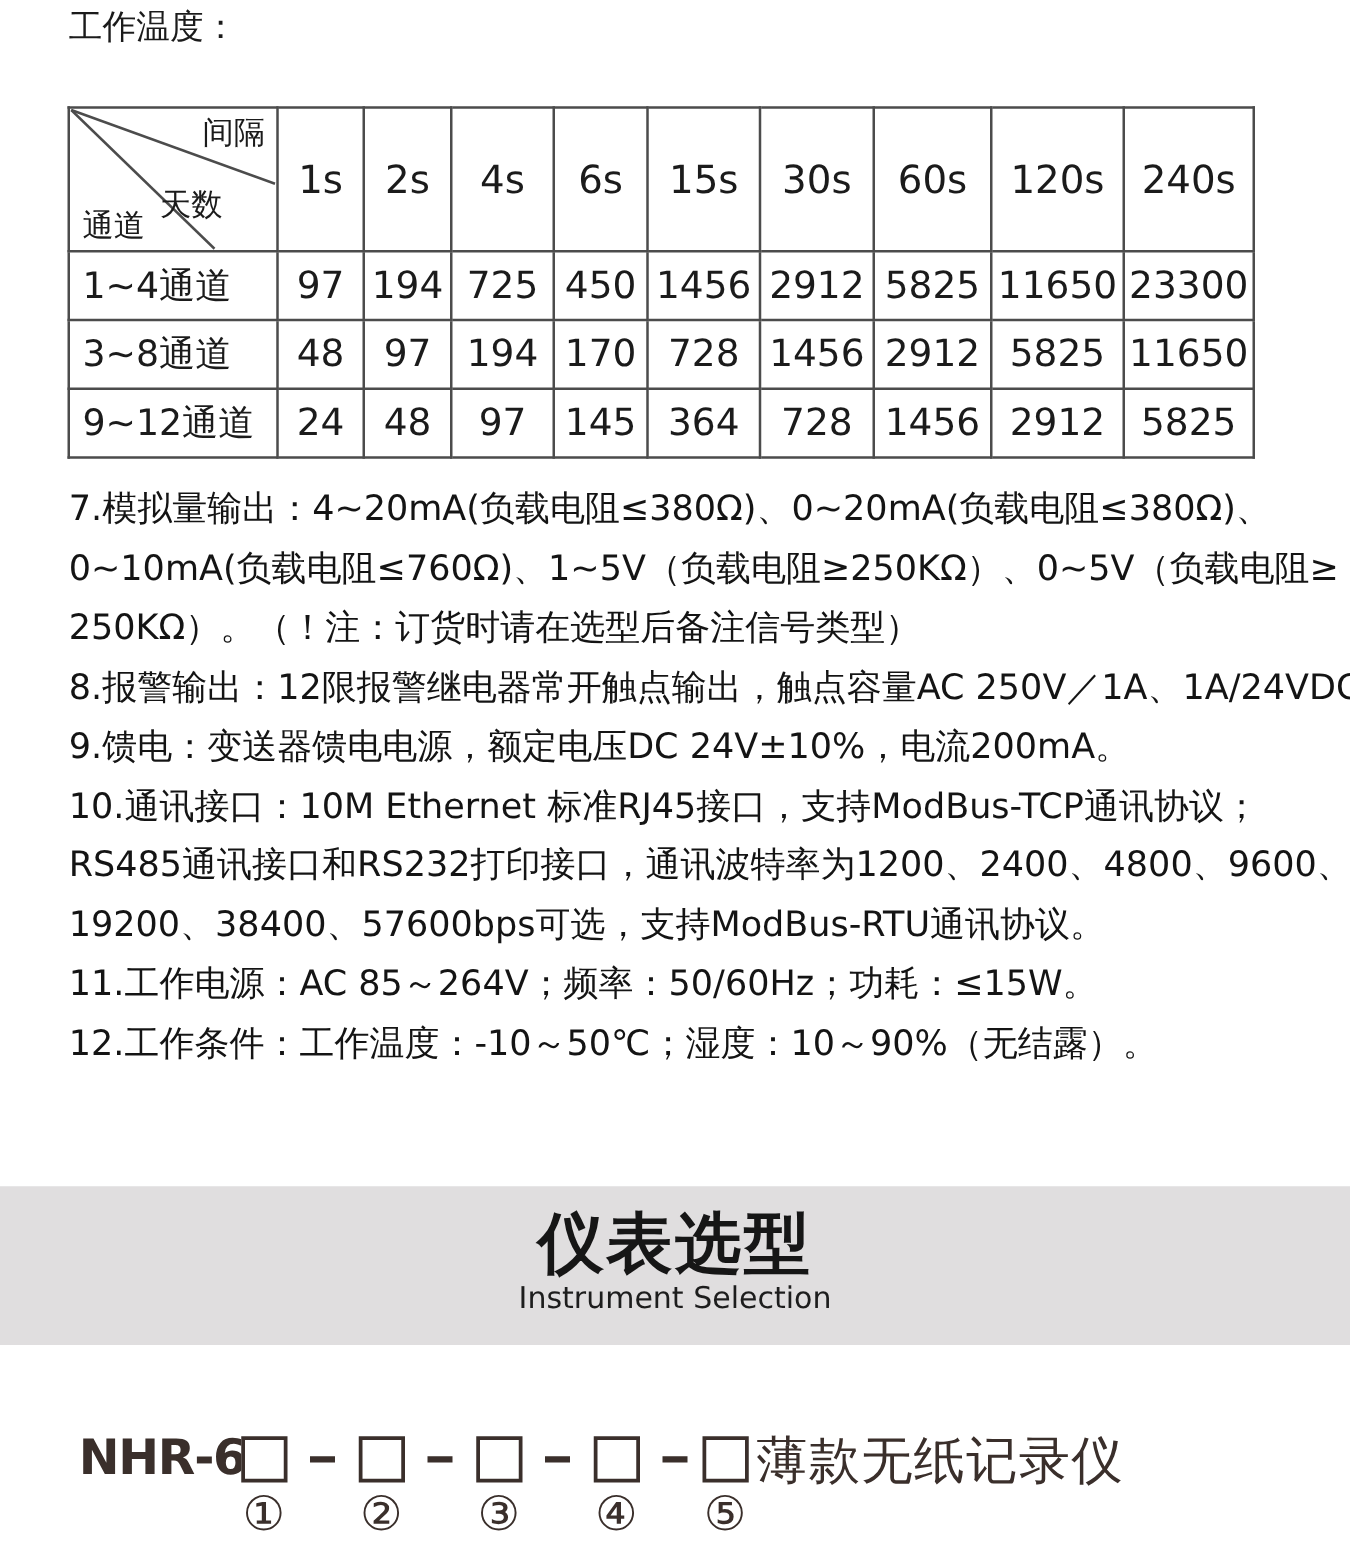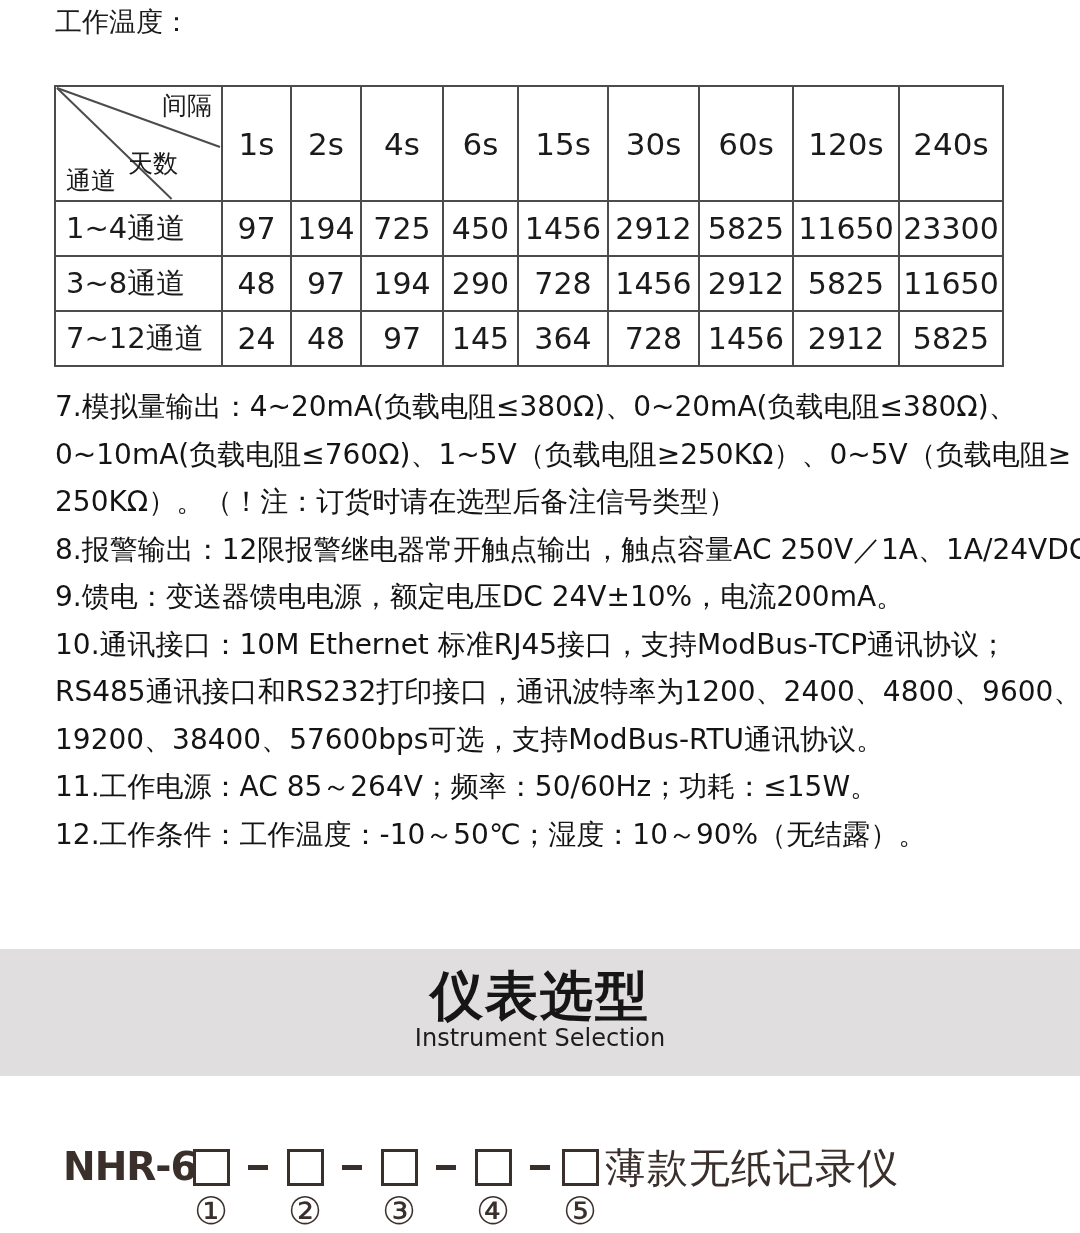--- a/index.html
+++ b/index.html
@@ -118,29 +118,29 @@
       <td>2912</td>
       <td>5825</td>
       <td>11650</td>
       <td>23300</td>
     </tr>
     <tr class="data">
       <td class="rowlabel">3~8通道</td>
       <td>48</td>
       <td>97</td>
       <td>194</td>
-      <td>290</td>
+      <td>170</td>
       <td>728</td>
       <td>1456</td>
       <td>2912</td>
       <td>5825</td>
       <td>11650</td>
     </tr>
     <tr class="data">
-      <td class="rowlabel">7~12通道</td>
+      <td class="rowlabel">9~12通道</td>
       <td>24</td>
       <td>48</td>
       <td>97</td>
       <td>145</td>
       <td>364</td>
       <td>728</td>
       <td>1456</td>
       <td>2912</td>
       <td>5825</td>
     </tr>

